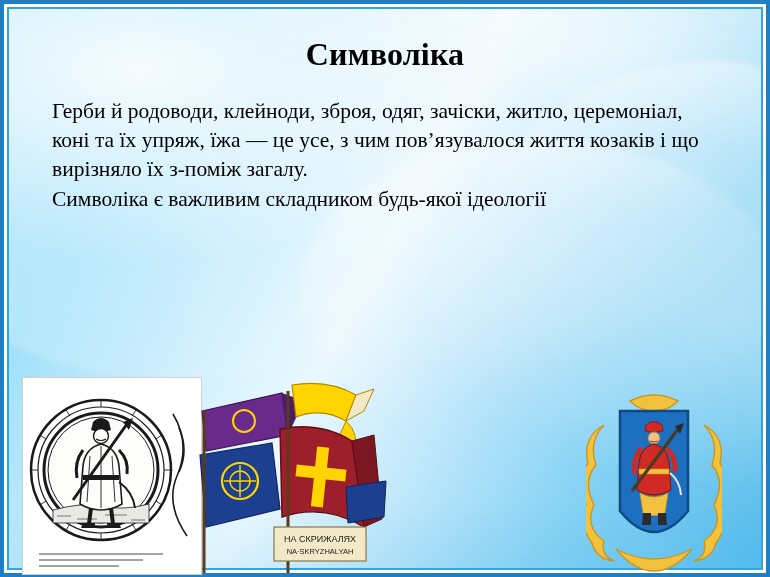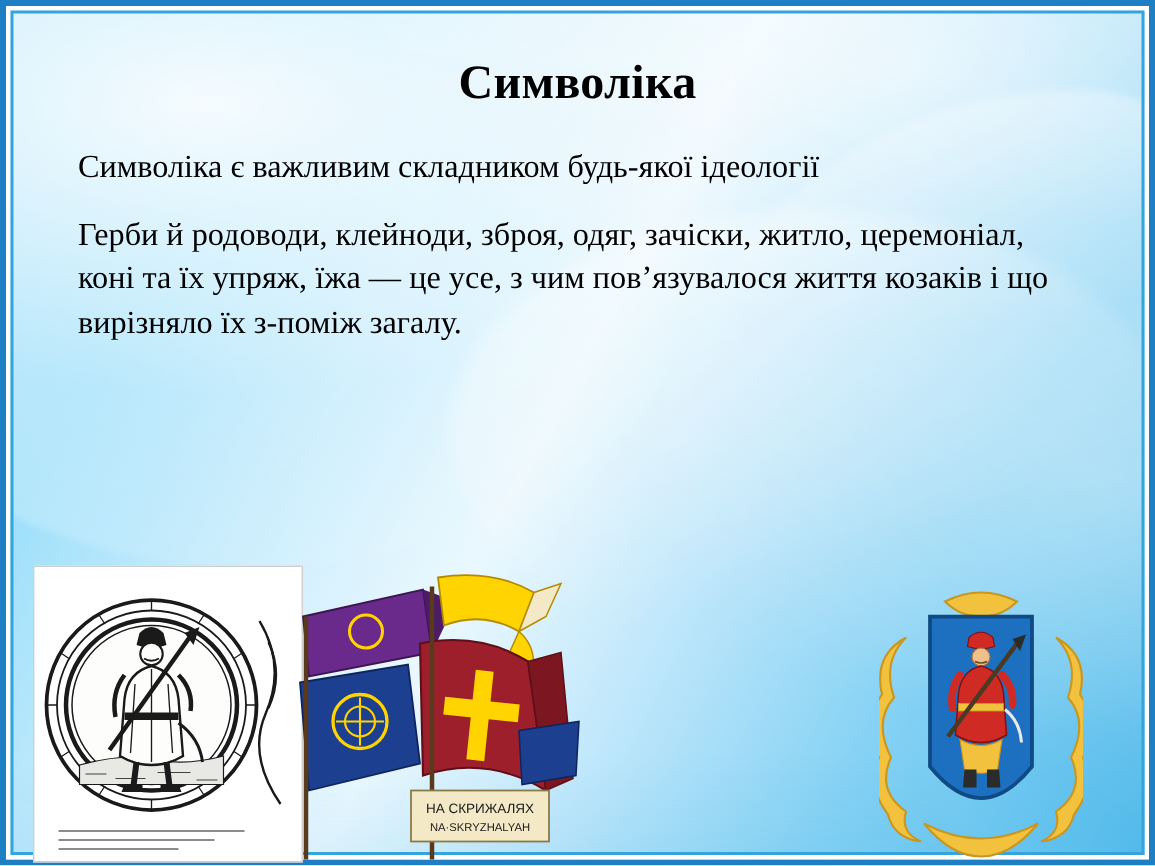--- a/index.html
+++ b/index.html
@@ -181,22 +181,22 @@
   <div class="swirl swirl-3"></div>
   <div class="swirl swirl-4"></div>
   <div class="swirl swirl-5"></div>
 
   <div class="frame-outer"></div>
   <div class="frame-inner"></div>
   <div class="frame-inner2"></div>
 
   <div class="content">
     <div class="slide-title">Символіка</div>
+    <p class="para p2">Герби й родоводи, клейноди, зброя, одяг, зачіски, житло, церемоніал, коні та їх упряж, їжа — це усе, з чим пов’язувалося життя козаків і що вирізняло їх з-поміж загалу.</p>
     <p class="para p1">Символіка є важливим складником будь-якої ідеології</p>
-    <p class="para p2">Герби й родоводи, клейноди, зброя, одяг, зачіски, житло, церемоніал, коні та їх упряж, їжа — це усе, з чим пов’язувалося життя козаків і що вирізняло їх з-поміж загалу.</p>
   </div>
 
   <div class="images">
 
     <div class="img-engraving">
       <svg viewBox="0 0 178 196" width="178" height="196" aria-hidden="true">
         <rect x="0" y="0" width="178" height="196" fill="#ffffff"></rect>
 
         <circle cx="78" cy="92" r="70" fill="none" stroke="#1a1a1a" stroke-width="2.5"></circle>
         <circle cx="78" cy="92" r="63" fill="none" stroke="#1a1a1a" stroke-width="1.2"></circle>

